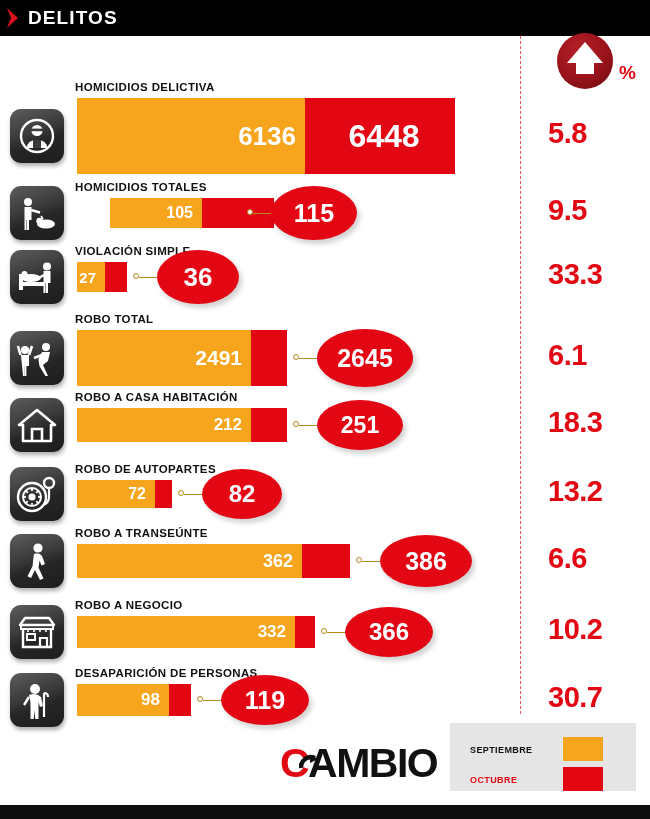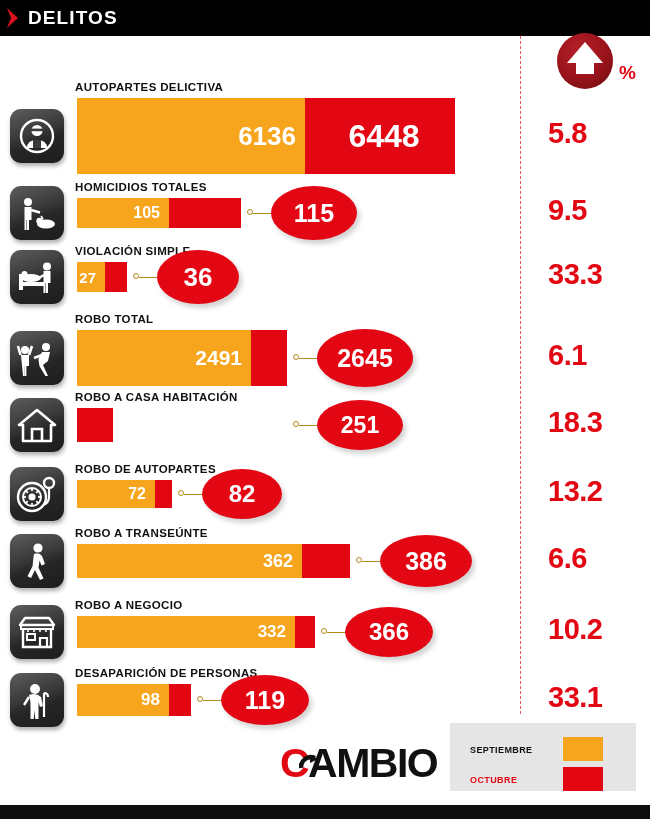--- a/index.html
+++ b/index.html
@@ -221,21 +221,21 @@
       <div class="row">
         <div class="icon-tile" style="top: 73px;">
           <svg width="38" height="38" viewBox="0 0 38 38">
             <circle cx="19" cy="19" r="16" fill="none" stroke="#fff" stroke-width="2.4"></circle>
             <circle cx="19" cy="13.5" r="5.6" fill="#fff"></circle>
             <rect x="11.6" y="11.6" width="14.8" height="2.6" fill="#3a3a3a"></rect>
             <path d="M9 31 q0-8 10-8 q10 0 10 8 z" fill="#fff"></path>
             <rect x="15" y="23" width="8" height="8" fill="#3a3a3a"></rect>
           </svg>
         </div>
-        <div class="row-label" style="top: 45px;">AUTOPARTES DELICTIVA</div>
+        <div class="row-label" style="top: 45px;">HOMICIDIOS DELICTIVA</div>
         <div class="bar-group" style="top: 62px;">
           <div class="bar-prev" style="width: 228px; height: 76px; background: rgb(247, 165, 28);">
             <span style="font-size: 26px;">6136</span>
           </div>
           <div class="bar-curr" style="width: 150px; height: 76px; background: rgb(227, 6, 19); padding-left: 8px;">
             <span style="font-size: 32px;">6448</span>
           </div>
         </div>
         <div class="pct" style="top: 81px;">5.8</div>
       </div>
@@ -245,21 +245,21 @@
             <circle cx="11" cy="7" r="4" fill="#fff"></circle>
             <path d="M7.5 12 h7 v13 h-2.5 v10 h-2 v-10 h-0.5 v10 h-2 z" fill="#fff"></path>
             <path d="M14 15 l9 2.5" stroke="#fff" stroke-width="2.4" fill="none"></path>
             <ellipse cx="29" cy="29" rx="9" ry="4.5" fill="#fff"></ellipse>
             <circle cx="22.5" cy="26" r="3.2" fill="#fff"></circle>
             <path d="M24 21 l2 3" stroke="#fff" stroke-width="1.6"></path>
           </svg>
         </div>
         <div class="row-label" style="top: 145px;">HOMICIDIOS TOTALES</div>
         <div class="bar-group" style="top: 162px;">
-          <div class="bar-prev" style="width: 92px; height: 30px; background: rgb(247, 165, 28);">
+          <div class="bar-prev" style="width: 92px; height: 30px; background: rgb(247, 165, 28); margin-left: 33px;">
             <span style="font-size: 16px;">105</span>
           </div>
           <div class="bar-curr" style="width: 72px; height: 30px; background: rgb(227, 6, 19);"></div>
         </div>
         <div class="connector-dot" style="left: 247px; top: 173px;"></div>
         <div class="connector" style="left: 253px; top: 177px; width: 18px;"></div>
         <div class="callout" style="left: 271px; top: 150px; width: 86px; height: 54px; font-size: 25px;">115</div>
         <div class="pct" style="top: 158px;">9.5</div>
       </div>
       <div class="row">
@@ -312,20 +312,23 @@
       </div>
       <div class="row">
         <div class="icon-tile" style="top: 362px;">
           <svg width="40" height="36" viewBox="0 0 40 36">
             <path d="M20 3 L38 18 L34 18 L34 34 L6 34 L6 18 L2 18 Z" fill="none" stroke="#fff" stroke-width="2.6" stroke-linejoin="round"></path>
             <path d="M15 34 L15 22 L25 22 L25 34" fill="none" stroke="#fff" stroke-width="2.6"></path>
           </svg>
         </div>
         <div class="row-label" style="top: 355px;">ROBO A CASA HABITACIÓN</div>
         <div class="bar-group" style="top: 372px;">
+          <div class="bar-prev" style="width: 174px; height: 34px; background: rgb(247, 165, 28);">
+            <span style="font-size: 17px;">212</span>
+          </div>
           <div class="bar-curr" style="width: 36px; height: 34px; background: rgb(227, 6, 19);"></div>
         </div>
         <div class="connector-dot" style="left: 293px; top: 385px;"></div>
         <div class="connector" style="left: 299px; top: 389px; width: 18px;"></div>
         <div class="callout" style="left: 317px; top: 364px; width: 86px; height: 50px; font-size: 23px;">251</div>
         <div class="pct" style="top: 370px;">18.3</div>
       </div>
       <div class="row">
         <div class="icon-tile" style="top: 431px;">
           <svg width="42" height="38" viewBox="0 0 42 38">
@@ -418,21 +421,21 @@
         <div class="row-label" style="top: 631px;">DESAPARICIÓN DE PERSONAS</div>
         <div class="bar-group" style="top: 648px;">
           <div class="bar-prev" style="width: 92px; height: 32px; background: rgb(247, 165, 28);">
             <span style="font-size: 17px;">98</span>
           </div>
           <div class="bar-curr" style="width: 22px; height: 32px; background: rgb(227, 6, 19);"></div>
         </div>
         <div class="connector-dot" style="left: 197px; top: 660px;"></div>
         <div class="connector" style="left: 203px; top: 664px; width: 18px;"></div>
         <div class="callout" style="left: 221px; top: 639px; width: 88px; height: 50px; font-size: 25px; text-align: center;">119</div>
-        <div class="pct" style="top: 645px;">33.1</div>
+        <div class="pct" style="top: 645px;">30.7</div>
       </div>
     </div>
 
   <div class="logo">
     <span class="logo-c">C</span>
     <span class="logo-arrow">
       <svg width="22" height="20" viewBox="0 0 22 20">
         <path d="M2 14 A10 10 0 0 1 16 4" stroke="#111" stroke-width="4.5" fill="none"></path>
         <path d="M11 1 L19 5 L11 9 Z" fill="#111"></path>
       </svg>

